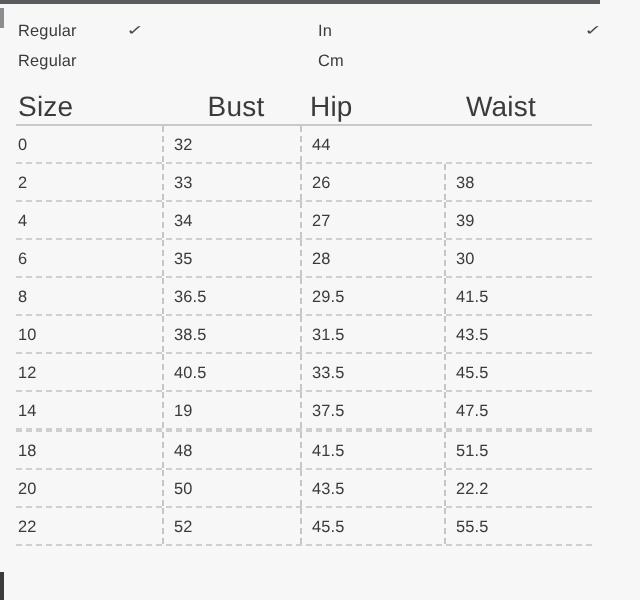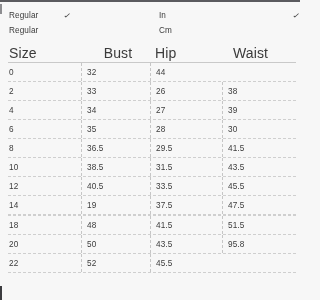--- a/index.html
+++ b/index.html
@@ -245,26 +245,27 @@
         <div class="td c-bust">48</div>
         <div class="td c-waist">41.5</div>
         <div class="td c-hip">51.5</div>
       </div>
       <div class="rowline"></div>
 
       <div class="trow">
         <div class="td c-size">20</div>
         <div class="td c-bust">50</div>
         <div class="td c-waist">43.5</div>
-        <div class="td c-hip">95.8</div>
+        <div class="td c-hip">22.2</div>
       </div>
       <div class="rowline"></div>
 
       <div class="trow">
         <div class="td c-size">22</div>
         <div class="td c-bust">52</div>
         <div class="td c-waist">45.5</div>
+        <div class="td c-hip">55.5</div>
       </div>
       <div class="rowline"></div>
 
     </div>
   </div>
 </div>
 
 </body></html>

